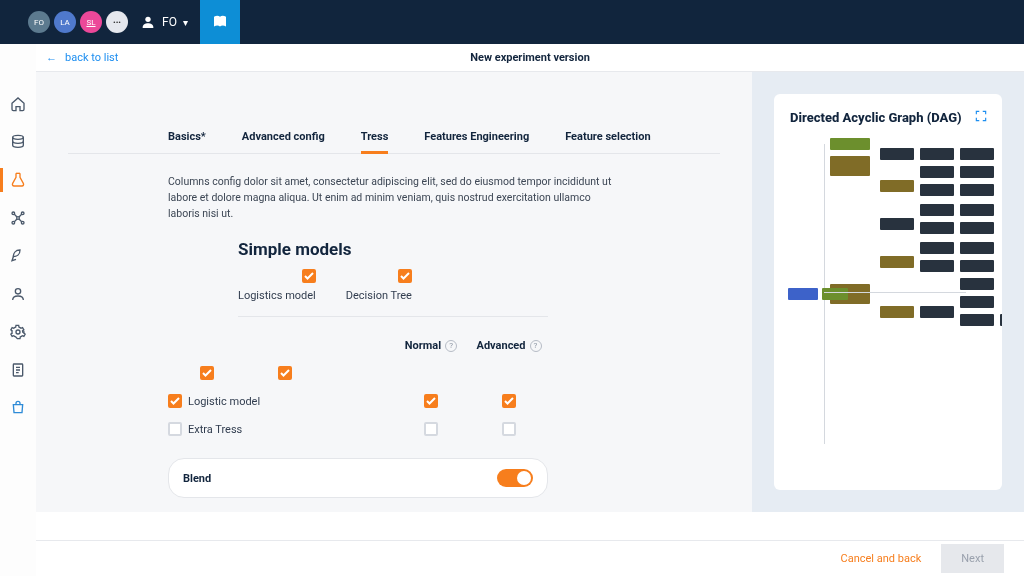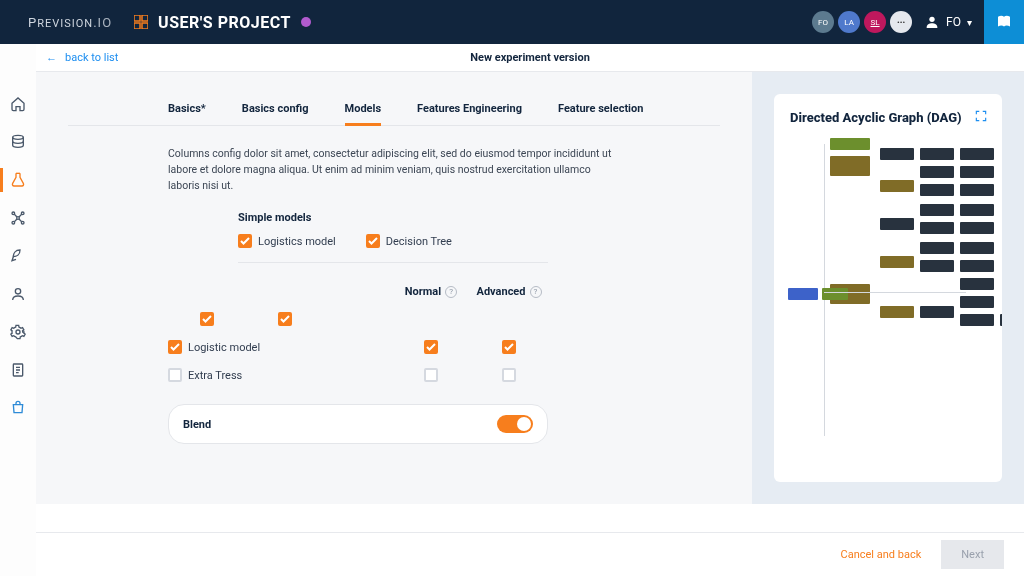--- a/index.html
+++ b/index.html
@@ -9,21 +9,21 @@
   .topbar { height: 44px; background:#11253d; display:flex; align-items:center; justify-content:space-between; padding:0 0 0 28px; color:#fff; }
   .topbar-left { display:flex; align-items:center; gap:22px; }
   .logo { font-size:13px; letter-spacing:1px; color:#cfd6df; }
   .project-wrap { display:flex; align-items:center; gap:10px; }
   .grid-icon { color:#f77e1d; display:flex; }
   .project-title { font-size:16px; font-weight:700; letter-spacing:.5px; }
   .project-dot { width:10px; height:10px; border-radius:50%; background:#b15bce; }
   .topbar-right { display:flex; align-items:center; gap:12px; height:100%; }
   .avatars { display:flex; gap:4px; }
   .avatar-badge { width:22px;height:22px;border-radius:50%;display:flex;align-items:center;justify-content:center;font-size:8px;color:#fff;}
-  .fo-badge{background:#5c7a8f;} .la-badge{background:#4f79cc;text-align:center;} .sl-badge{background:#be185d;text-decoration:underline;}
+  .fo-badge{background:#5c7a8f;} .la-badge{background:#4f79cc;text-align:center;} .sl-badge{background:#ec4899;text-decoration:underline;}
   .more-badge{background:#e5e8ee;color:#333;}
   .user-menu{display:flex;align-items:center;gap:6px;font-size:12px;}
   .user-icon svg{display:block}
   .caret-down{font-size:10px;}
   .help-block{background:#0d8ed6;width:40px;height:100%;display:flex;align-items:center;justify-content:center;}
 
   
   .main-area { flex:1; display:flex; min-height:0; }
   .left-rail { width:36px; background:#fdfdfd; display:flex; flex-direction:column; align-items:center; padding-top:52px; gap:22px; color:#4a586a; }
   .left-rail .rail-item { width:36px; display:flex; justify-content:center; cursor:pointer; position:relative;}
@@ -37,33 +37,33 @@
   .crumb-row{height:28px;border-bottom:1px solid #e7e9ed;display:flex;align-items:center;position:relative;font-size:11px;}
   .back-link{display:flex;align-items:center;gap:8px;color:#1d8ef0;margin-left:10px;cursor:pointer;}
   .crumb-title{position:absolute;left:0;right:0;text-align:center;font-weight:700;color:#12253d;pointer-events:none;}
 
   .content-body{flex:1;display:flex;min-height:0;}
   .form-panel{flex:1;background:#f6f7f9;padding:30px 0 0 0;overflow:hidden;display:flex;flex-direction:column;}
   .form-inner{margin:0 32px;}
 
   
   .tabs{display:flex;gap:36px;border-bottom:1px solid #e4e6ea;padding-left:100px;font-size:11px;font-weight:700;color:#12253d;}
-  .tab{padding-bottom:10px;position:relative;cursor:pointer;}
+  .tab{padding-bottom:10px;position:relative;cursor:pointer;margin-top:28px;}
   .tab.active{color:#12253d;}
   .tab.active::after{content:"";position:absolute;left:0;right:0;bottom:-1px;height:3px;background:#f77e1d;}
 
   .desc{font-size:10.5px;color:#3c4654;margin:20px 100px 0;line-height:1.5;max-width:520px;}
 
   .models-block{margin:18px 100px 0;max-width:380px;}
-  .simple-heading{font-size:11px;font-weight:700;color:#12253d;margin-bottom:10px;margin-left:70px;}
+  .simple-heading{font-size:17px;font-weight:700;color:#12253d;margin-bottom:10px;margin-left:70px;}
   .simple-row{display:flex;gap:30px;margin-left:70px;font-size:11px;color:#313d4f;align-items:center;border-bottom:1px solid #e4e6ea;padding-bottom:14px;}
   .chk{width:14px;height:14px;border:2px solid #f77e1d;border-radius:2px;display:inline-flex;align-items:center;justify-content:center;background:#f77e1d;vertical-align:middle;}
   .chk.unchecked{background:#fff;border-color:#d5d9e0;}
   .chk svg{display:block}
-  .chk-wrap{display:flex;align-items:flex-end;gap:6px;}
+  .chk-wrap{display:flex;align-items:flex-end;gap:6px;flex-direction:column;}
 
   .grid-head{display:flex;align-items:center;margin-top:22px;font-size:11px;font-weight:700;color:#12253d;}
   .grid-head .col-label{flex:1;}
   .grid-head .col-n,.grid-head .col-a{width:78px;text-align:center;display:flex;align-items:center;justify-content:center;gap:4px;}
   .help-q{width:12px;height:12px;border:1px solid #b6bcc6;border-radius:50%;font-size:8px;color:#8c95a3;display:inline-flex;align-items:center;justify-content:center;font-weight:400;}
 
   .grid-row{display:flex;align-items:center;margin-top:14px;font-size:11px;color:#313d4f;}
   .grid-row .rlabel{flex:1;display:flex;align-items:center;gap:6px;}
   .grid-row .cell{width:78px;display:flex;justify-content:center;}
 
@@ -87,43 +87,28 @@
   .c1{left:50px;width:40px}
   .c2{left:100px;width:34px}
   .c3{left:140px;width:34px}
   .c4{left:180px;width:34px}
   .c5{left:220px;width:34px}
   
   .dag-body::before{content:"";position:absolute;left:44px;top:6px;bottom:40px;border-left:1px solid #d4d8de;}
   .dag-body::after{content:"";position:absolute;left:44px;right:30px;top:154px;border-top:1px solid #d4d8de;}
 
   
-  .footer{height:44px;border-top:1px solid #e7e9ed;display:flex;align-items:center;justify-content:flex-end;gap:20px;padding:0 20px;font-size:11px;margin-top:28px;}
+  .footer{height:36px;border-top:1px solid #e7e9ed;display:flex;align-items:center;justify-content:flex-end;gap:20px;padding:0 20px;font-size:11px;margin-top:28px;}
   .cancel-back{color:#f77e1d;cursor:pointer;}
   .next-btn{background:#e6e8ec;color:#9aa1ad;padding:8px 20px;border:none;font-size:11px;cursor:not-allowed;text-align:right;}
 </style>
 </head>
 <body>
 
 <div class="topbar">
-  <div class="topbar-left">
-    <div class="logo"><span style="font-weight:400">P</span><span style="font-size:11px">REVISION</span><span style="opacity:.8">.IO</span></div>
-    <div class="project-wrap">
-      <span class="grid-icon">
-        <svg width="14" height="14" viewBox="0 0 14 14" fill="none">
-            <rect x="0" y="0" width="6" height="6" stroke="#f77e1d" stroke-width="1.5"></rect>
-            <rect x="8" y="0" width="6" height="6" stroke="#f77e1d" stroke-width="1.5"></rect>
-            <rect x="0" y="8" width="6" height="6" stroke="#f77e1d" stroke-width="1.5"></rect>
-            <rect x="8" y="8" width="6" height="6" stroke="#f77e1d" stroke-width="1.5"></rect>
-          </svg>
-      </span>
-      <span class="project-title">USER'S PROJECT</span>
-      <span class="project-dot"></span>
-    </div>
-  </div>
   <div class="topbar-right">
     <div class="avatars">
       <span class="avatar-badge fo-badge">FO</span>
       <span class="avatar-badge la-badge">LA</span>
       <span class="avatar-badge sl-badge">SL</span>
       <span class="avatar-badge more-badge">•••</span>
     </div>
     <div class="user-menu">
       <span class="user-icon">
           <svg width="16" height="16" viewBox="0 0 24 24" fill="#fff">
@@ -215,22 +200,22 @@
       <div class="crumb-title">New experiment version</div>
     </div>
 
     <div class="content-body">
 
       <div class="form-panel">
         <div class="form-inner">
 
           <div class="tabs">
             <div class="tab">Basics*</div>
-            <div class="tab">Basics config</div>
-            <div class="tab active">Models</div>
+            <div class="tab">Advanced config</div>
+            <div class="tab active">Tress</div>
             <div class="tab">Features Engineering</div>
             <div class="tab">Feature selection</div>
           </div>
 
           <p class="desc">Columns config dolor sit amet, consectetur adipiscing elit, sed do eiusmod tempor incididunt ut labore et dolore magna aliqua. Ut enim ad minim veniam, quis nostrud exercitation ullamco laboris nisi ut.</p>
 
           <div class="models-block">
 
             <div class="simple-heading">Simple models</div>
             <div class="simple-row">

